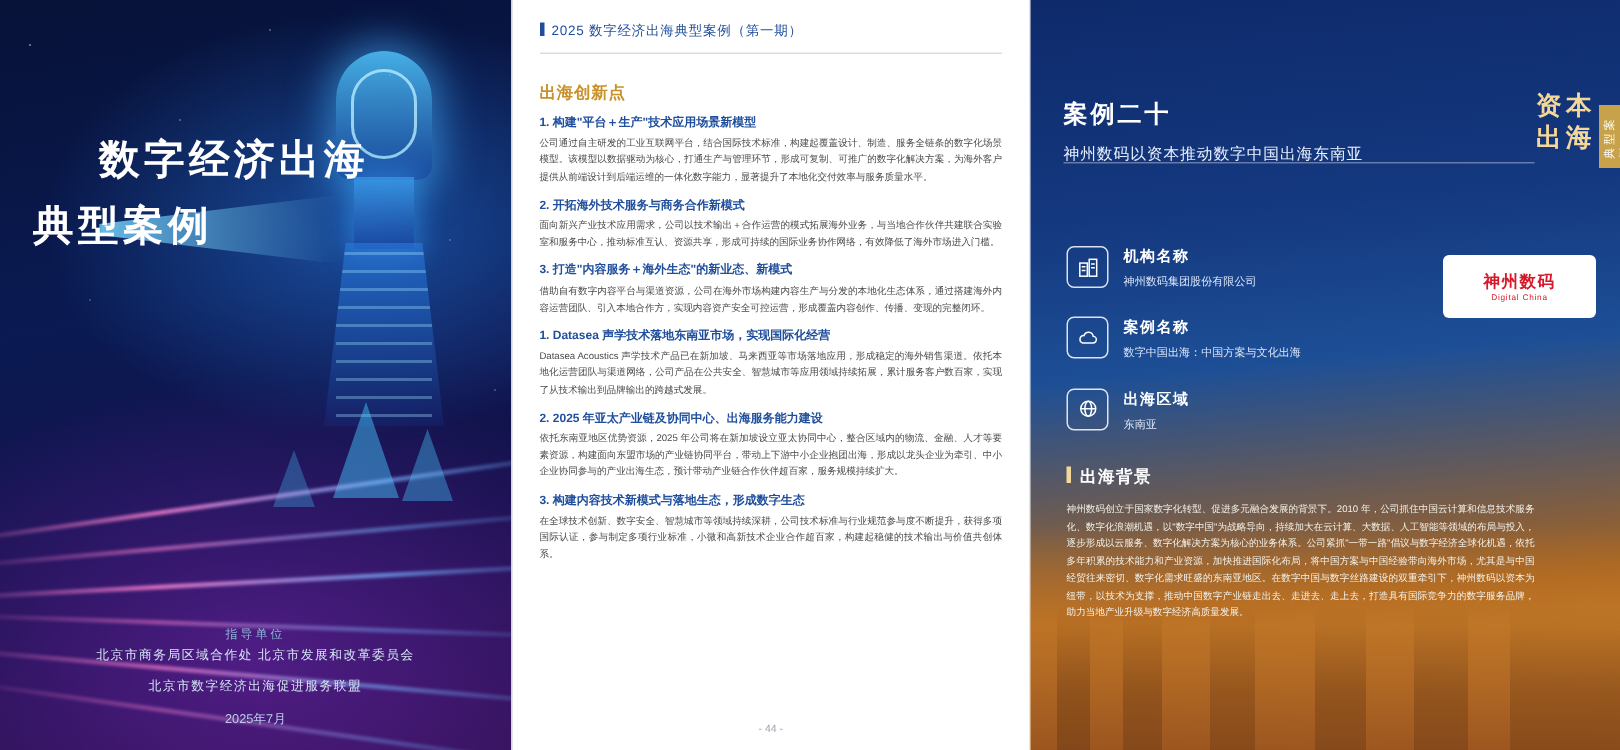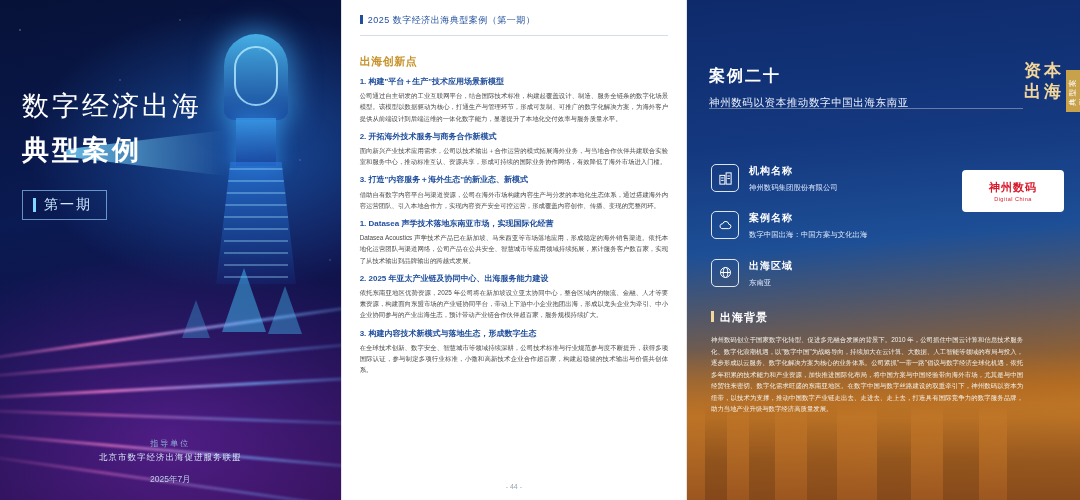--- a/index.html
+++ b/index.html
@@ -75,21 +75,21 @@
   .streaks span:nth-child(3){top:86px;transform:rotate(-3deg);}
   .streaks span:nth-child(4){top:116px;transform:rotate(2deg);opacity:.6;}
   .streaks span:nth-child(5){top:150px;transform:rotate(5deg);opacity:.8;}
   .streaks span:nth-child(6){top:182px;transform:rotate(8deg);opacity:.5;}
 
   .cover-text{position:absolute;left:22px;top:74px;width:300px;}
   .cov-year{
     font-size:54px;line-height:1;font-weight:bold;letter-spacing:2px;
     color:#7fd8ff;text-shadow:0 0 18px rgba(90,190,255,.8);
   }
-  .cov-t1{margin-top:14px;font-size:27px;font-weight:normal;color:#ffffff;letter-spacing:3px;}
+  .cov-t1{margin-top:14px;font-size:27px;font-weight:bold;color:#ffffff;letter-spacing:3px;margin-left:44px;}
   .cov-t2{margin-top:8px;font-size:27px;font-weight:bold;color:#ffffff;letter-spacing:3px;}
   .cov-badge{
     margin-top:22px;display:inline-flex;align-items:center;gap:8px;
     padding:5px 14px 5px 10px;border:1px solid rgba(150,210,255,.65);
     color:#cfe9ff;font-size:14px;letter-spacing:2px;
   }
   .cov-badge i{display:block;width:3px;height:14px;background:#7fd8ff;}
   .cover-foot{position:absolute;left:0;right:0;bottom:14px;text-align:center;color:#b9cfe8;}
   .cf-label{font-size:8px;letter-spacing:2px;color:#8fb4d8;margin-bottom:3px;}
   .cf-line{font-size:8.5px;letter-spacing:1px;margin-bottom:9px;color:#d3e4f5;}
@@ -157,28 +157,25 @@
         <span></span>
         <span></span>
         <span></span>
         <span></span>
         <span></span>
     </div>
 
     <div class="cover-text">
       <div class="cov-t1">数字经济出海</div>
       <div class="cov-t2">典型案例</div>
-      <div class="cov-badge">
-        <i></i>
-        <span>第一期</span>
-      </div>
     </div>
 
     <div class="cover-foot">
       <div class="cf-label">指导单位</div>
+      <div class="cf-line">北京市商务局区域合作处    北京市发展和改革委员会</div>
       <div class="cf-line">北京市数字经济出海促进服务联盟</div>
       <div class="cf-date">2025年7月</div>
     </div>
   </section>
 
   <section class="mid">
     <div class="mid-head">
       <span class="bar"></span><span>2025 数字经济出海典型案例（第一期）</span>
     </div>
     <div class="mid-rule"></div>

